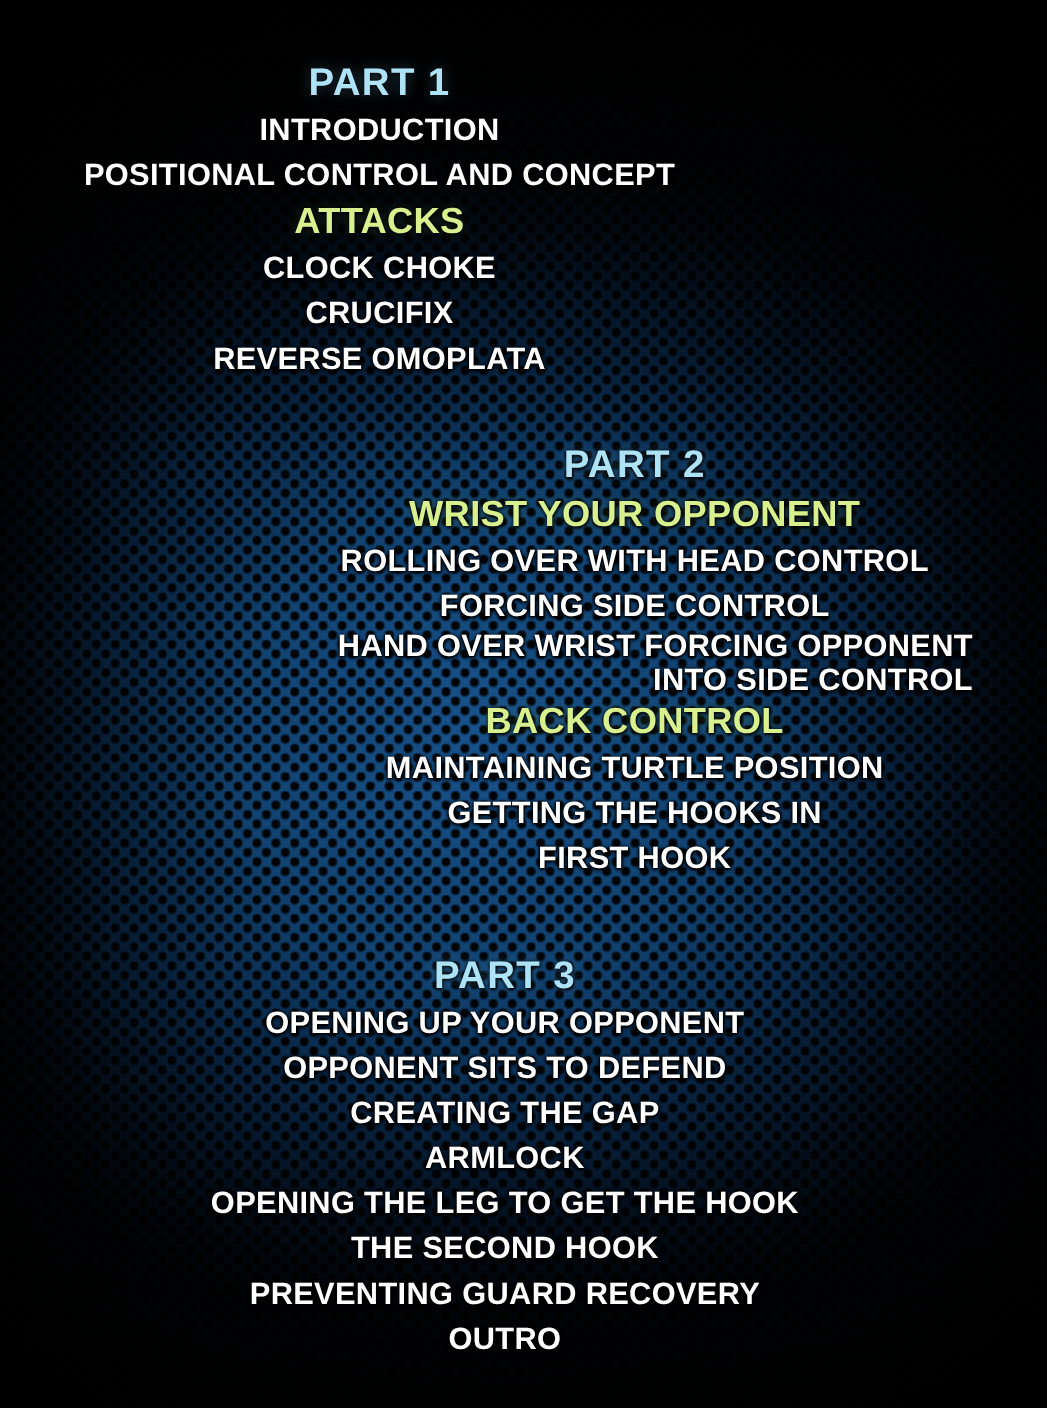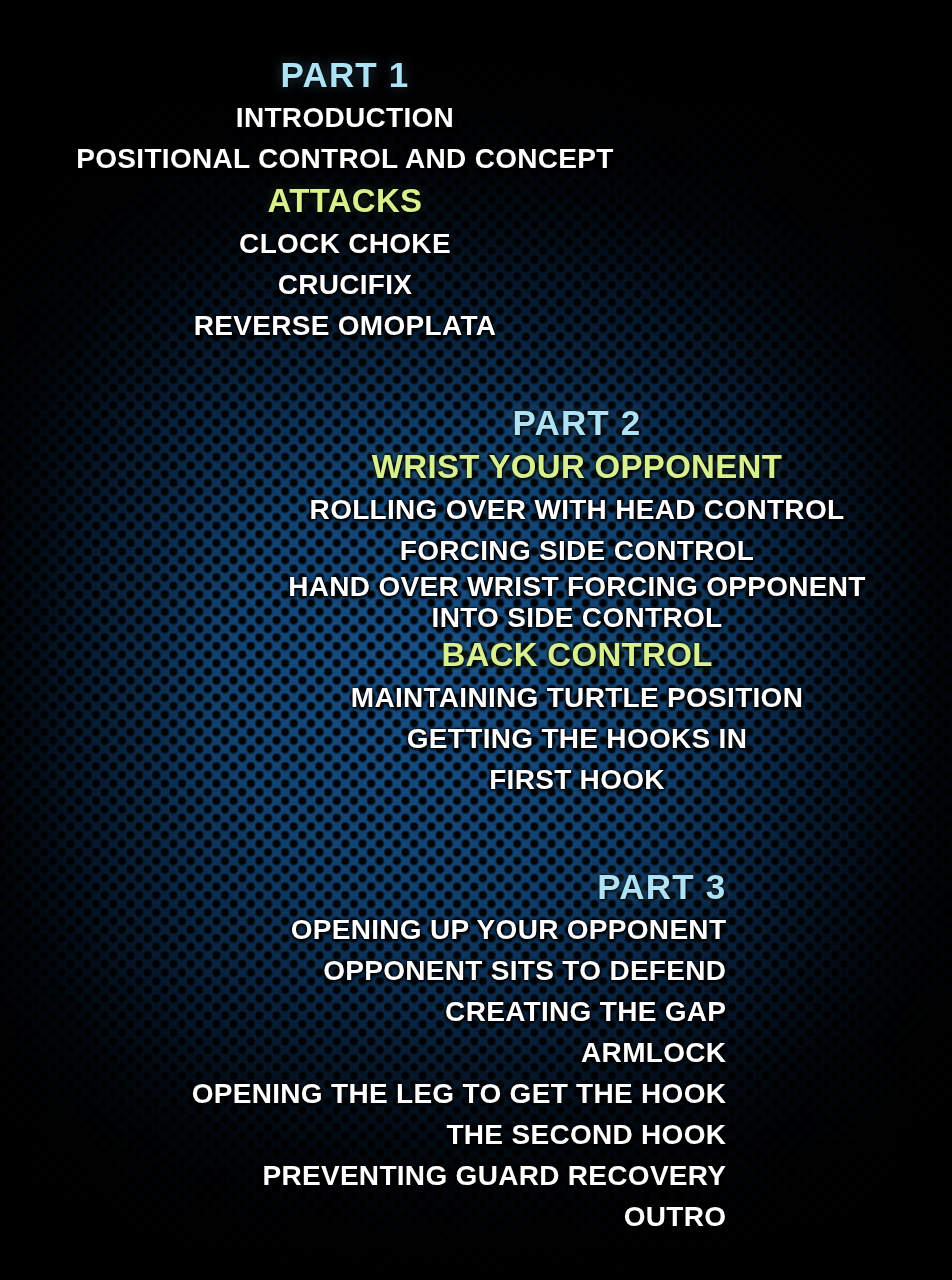--- a/index.html
+++ b/index.html
@@ -163,28 +163,28 @@
       <div class="line item">CLOCK CHOKE</div>
       <div class="line item">CRUCIFIX</div>
       <div class="line item">REVERSE OMOPLATA</div>
     </div>
 
     <div class="part" style="left:577px; top:400px;">
       <div class="line part-title">PART 2</div>
       <div class="line section">WRIST YOUR OPPONENT</div>
       <div class="line item">ROLLING OVER WITH HEAD CONTROL</div>
       <div class="line item">FORCING SIDE CONTROL</div>
-      <div class="line item wrap" style="width:615px; margin:0 auto;">HAND OVER WRIST FORCING OPPONENT INTO SIDE CONTROL</div>
+      <div class="line item wrap" style="width:615px; margin:0 auto;text-align:right;">HAND OVER WRIST FORCING OPPONENT INTO SIDE CONTROL</div>
       <div class="line section">BACK CONTROL</div>
       <div class="line item">MAINTAINING TURTLE POSITION</div>
       <div class="line item">GETTING THE HOOKS IN</div>
       <div class="line item">FIRST HOOK</div>
     </div>
 
-    <div class="part" style="left:459px; top:864px;text-align:right;">
+    <div class="part" style="left:459px; top:864px;">
       <div class="line part-title">PART 3</div>
       <div class="line item">OPENING UP YOUR OPPONENT</div>
       <div class="line item">OPPONENT SITS TO DEFEND</div>
       <div class="line item">CREATING THE GAP</div>
       <div class="line item">ARMLOCK</div>
       <div class="line item">OPENING THE LEG TO GET THE HOOK</div>
       <div class="line item">THE SECOND HOOK</div>
       <div class="line item">PREVENTING GUARD RECOVERY</div>
       <div class="line item">OUTRO</div>
     </div>

